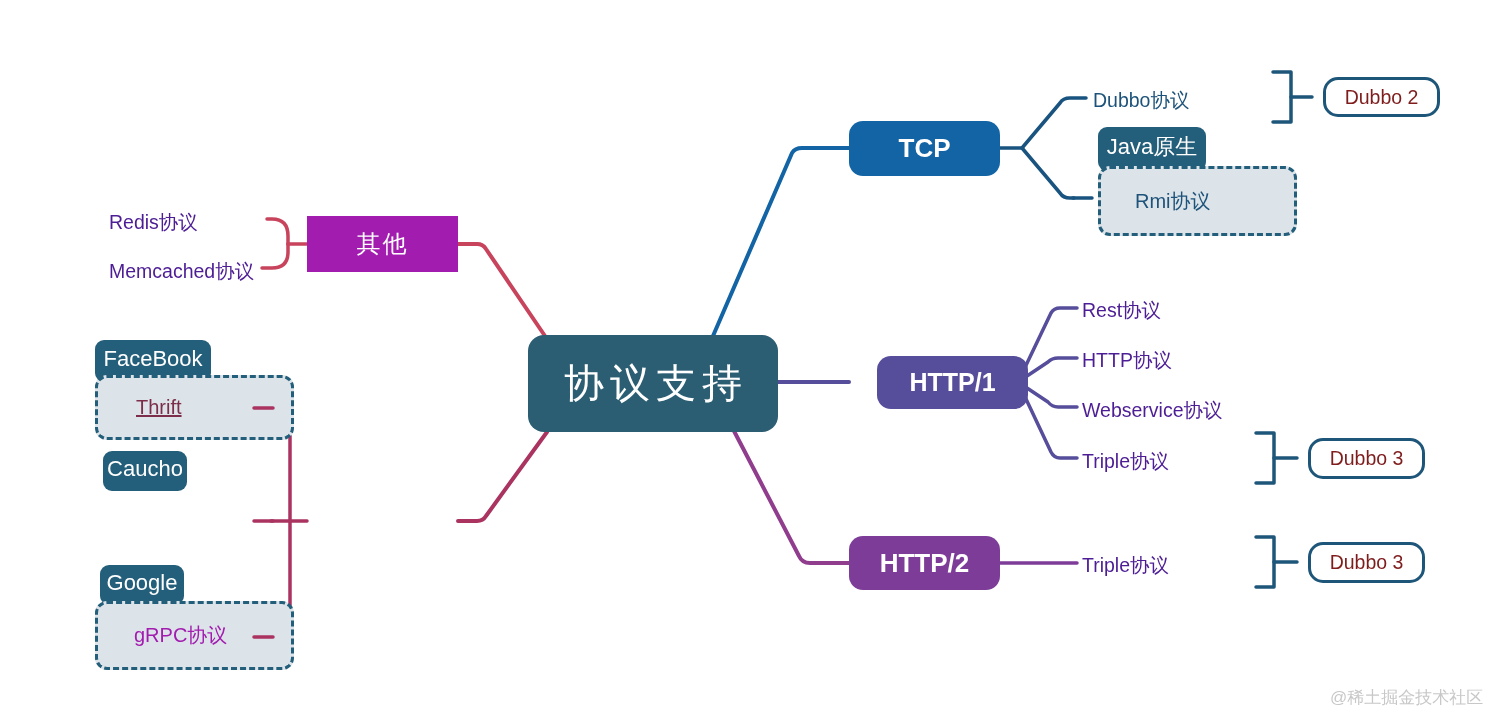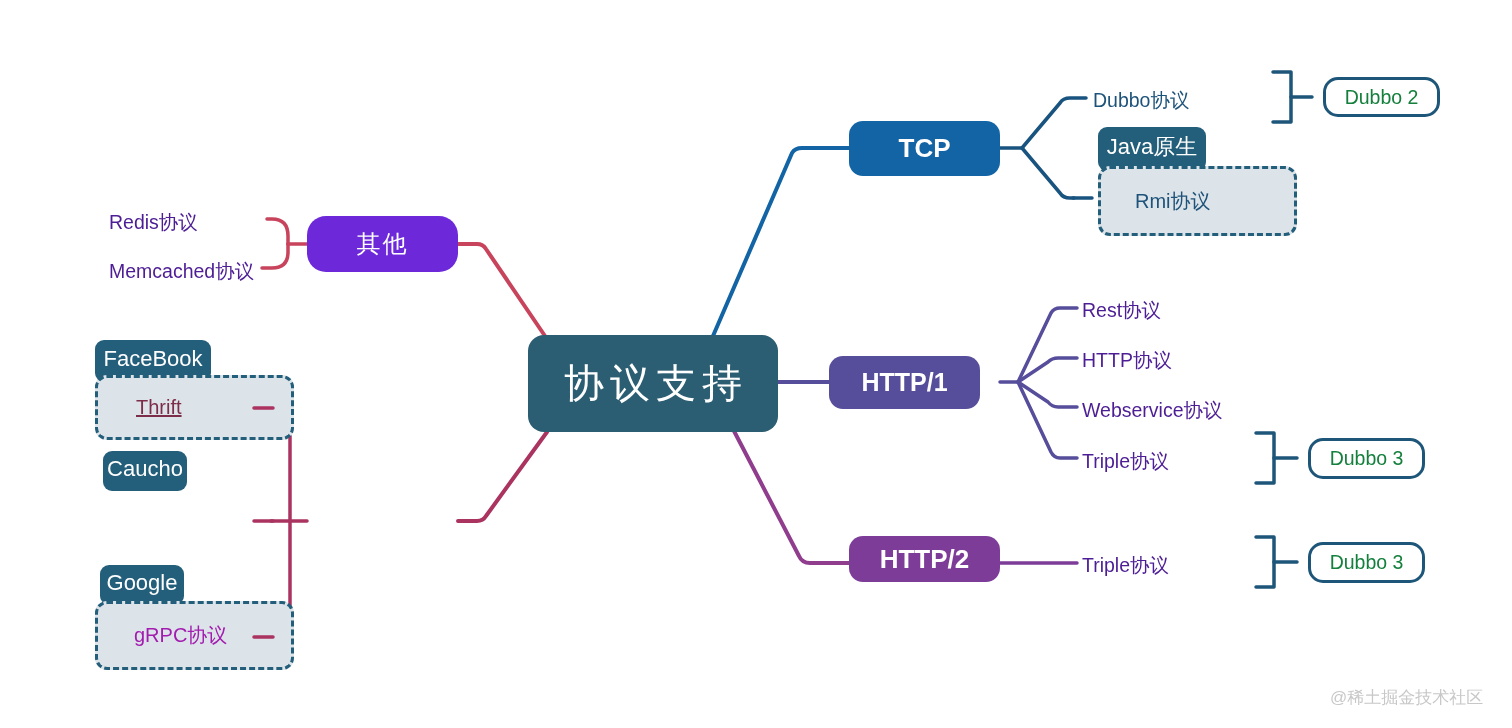--- a/index.html
+++ b/index.html
@@ -13,26 +13,26 @@
   svg path { fill:none; stroke-linecap:round; stroke-linejoin:round; }
 
   .node {
     position:absolute; display:flex; align-items:center; justify-content:center;
     color:#fff; z-index:2; white-space:nowrap;
   }
   #node-center { left:528px; top:335px; width:250px; height:97px; background:#2b5d73;
     border-radius:16px; font-size:40px; letter-spacing:6px; font-weight:500; padding-left:6px; }
   #node-tcp   { left:849px; top:121px; width:151px; height:55px; background:#1264a5;
     border-radius:14px; font-size:26px; font-weight:700; }
-  #node-http1 { left:829px; top:356px; width:151px; height:53px; background:#564d9b;
+  #node-http1 { left:877px; top:356px; width:151px; height:53px; background:#564d9b;
     border-radius:14px; font-size:25px; font-weight:700; }
-  #node-http2 { left:849px; top:536px; width:151px; height:46px; background:#7d3c98;
+  #node-http2 { left:849px; top:536px; width:151px; height:54px; background:#7d3c98;
     border-radius:14px; font-size:26px; font-weight:700; }
-  #node-other { left:307px; top:216px; width:151px; height:56px; background:#6d28d9;
-    border-radius:19px; font-size:24px; font-weight:500; letter-spacing:2px; }
+  #node-other { left:307px; top:216px; width:151px; height:56px; background:#a21caf;
+    border-radius:0; font-size:24px; font-weight:500; letter-spacing:2px; }
   #node-rpc   { left:307px; top:493px; width:151px; height:56px; background:#b13d68;
     border-radius:12px; font-size:24px; font-weight:700; }
 
   .tag {
     position:absolute; display:flex; align-items:center; justify-content:center;
     background:#235e7a; color:#fff; border-radius:9px; font-size:22px; z-index:1; white-space:nowrap;
   }
   #tag-java     { left:1098px; top:127px; width:108px; height:44px; padding-bottom:4px; }
   #tag-facebook { left:95px;  top:340px; width:116px; height:42px; padding-bottom:4px; }
   #tag-caucho   { left:103px; top:451px; width:84px;  height:40px; padding-bottom:4px; }
@@ -53,21 +53,21 @@
   #leaf-memcached { left:109px;  top:258px; }
   #leaf-dubbo     { left:1093px; top:87px;  }
   #leaf-rest      { left:1082px; top:297px; }
   #leaf-http      { left:1082px; top:347px; }
   #leaf-webservice{ left:1082px; top:397px; }
   #leaf-triple1   { left:1082px; top:448px; }
   #leaf-triple2   { left:1082px; top:552px; }
 
   .version {
     position:absolute; background:#fff; border:3px solid #1e567a; border-radius:15px;
-    display:flex; align-items:center; justify-content:center; color:#15803d;
+    display:flex; align-items:center; justify-content:center; color:#7f1d1d;
     font-size:19.5px; z-index:2; white-space:nowrap;
   }
   #ver-dubbo2  { left:1323px; top:77px;  width:117px; height:40px; }
   #ver-dubbo3a { left:1308px; top:438px; width:117px; height:41px; }
   #ver-dubbo3b { left:1308px; top:542px; width:117px; height:41px; }
 
   #watermark { position:absolute; left:1330px; top:686px; color:#c8c8c8; font-size:17px; z-index:2; }
 </style>
 </head>
 <body>

